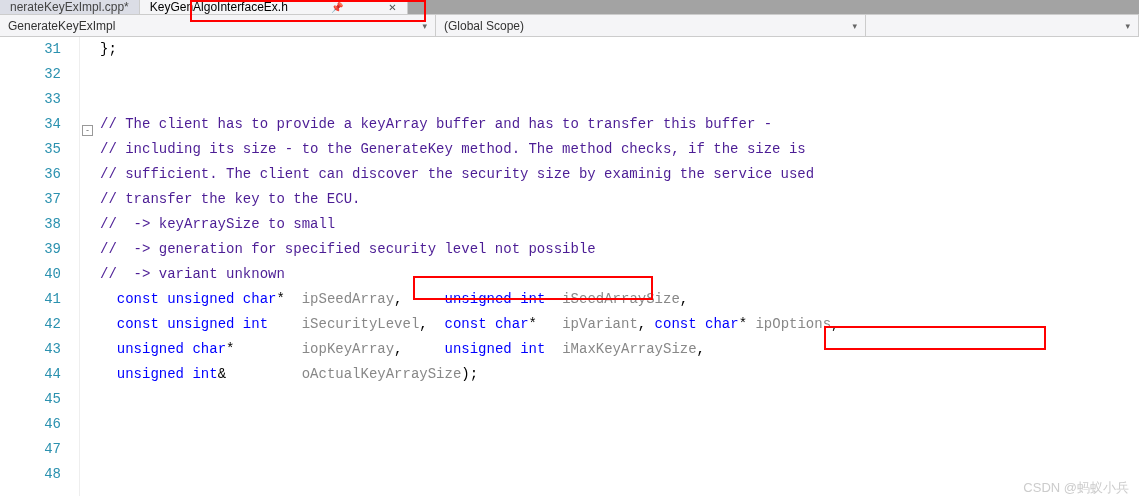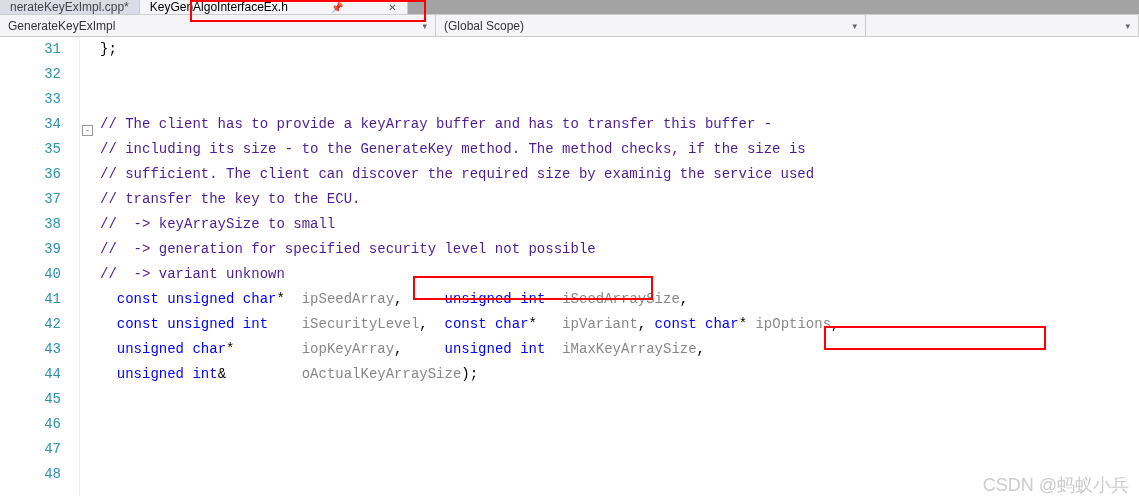--- a/index.html
+++ b/index.html
@@ -23,21 +23,21 @@
 .code { flex: 1; padding-left: 20px; position: relative; }
 .line { height: 25px; line-height: 25px; white-space: pre; }
 .c-comment { color: #4c1d95; }
 .c-keyword { color: #0000ff; }
 .c-macro { color: #6f008a; }
 .c-type { color: #2b91af; }
 .c-ident { color: #888; }
 .c-punct { color: #000; }
 .red-box-fn { position: absolute; left: 413px; top: 276px; width: 240px; height: 24px; border: 2px solid red; pointer-events: none; }
 .red-box-opt { position: absolute; left: 824px; top: 326px; width: 222px; height: 24px; border: 2px solid red; pointer-events: none; }
-.watermark { position: absolute; right: 10px; bottom: 6px; color: #ccc; font-size: 18px; }
+.watermark { position: absolute; right: 10px; bottom: 6px; color: #ccc; font-size: 13px; }
 </style>
 </head>
 <body>
 
 <div class="tabs">
   <div class="tab inactive">
     <span>nerateKeyExImpl.cpp*</span>
   </div>
   <div class="tab active">
     <span>KeyGenAlgoInterfaceEx.h</span>
@@ -82,21 +82,21 @@
       <div>46</div>
       <div>47</div>
       <div>48</div>
     </div>
   <div class="code" id="code">
       <div class="line"><span class="c-punct">};</span></div>
       <div class="line"></div>
       <div class="line"></div>
       <div class="line"><span class="c-comment">// The client has to provide a keyArray buffer and has to transfer this buffer -</span></div>
       <div class="line"><span class="c-comment">// including its size - to the GenerateKey method. The method checks, if the size is</span></div>
-      <div class="line"><span class="c-comment">// sufficient. The client can discover the required size by examinig the service used</span></div>
+      <div class="line"><span class="c-comment">// sufficient. The client can discover the security size by examinig the service used</span></div>
       <div class="line"><span class="c-comment">// transfer the key to the ECU.</span></div>
       <div class="line"><span class="c-comment">//  -&gt; keyArraySize to small</span></div>
       <div class="line"><span class="c-comment">//  -&gt; generation for specified security level not possible</span></div>
       <div class="line"><span class="c-comment">//  -&gt; variant unknown</span></div>
       <div class="line"><span>  </span><span class="c-keyword">const</span><span> </span><span class="c-keyword">unsigned</span><span> </span><span class="c-keyword">char</span><span class="c-punct">*  </span><span class="c-ident">ipSeedArray</span><span class="c-punct">,     </span><span class="c-keyword">unsigned</span><span> </span><span class="c-keyword">int</span><span>  </span><span class="c-ident">iSeedArraySize</span><span class="c-punct">,</span></div>
       <div class="line"><span>  </span><span class="c-keyword">const</span><span> </span><span class="c-keyword">unsigned</span><span> </span><span class="c-keyword">int</span><span>    </span><span class="c-ident">iSecurityLevel</span><span class="c-punct">,  </span><span class="c-keyword">const</span><span> </span><span class="c-keyword">char</span><span class="c-punct">*   </span><span class="c-ident">ipVariant</span><span class="c-punct">, </span><span class="c-keyword">const</span><span> </span><span class="c-keyword">char</span><span class="c-punct">* </span><span class="c-ident">ipOptions</span><span class="c-punct">,</span></div>
       <div class="line"><span>  </span><span class="c-keyword">unsigned</span><span> </span><span class="c-keyword">char</span><span class="c-punct">*        </span><span class="c-ident">iopKeyArray</span><span class="c-punct">,     </span><span class="c-keyword">unsigned</span><span> </span><span class="c-keyword">int</span><span>  </span><span class="c-ident">iMaxKeyArraySize</span><span class="c-punct">,</span></div>
       <div class="line"><span>  </span><span class="c-keyword">unsigned</span><span> </span><span class="c-keyword">int</span><span class="c-punct">&amp;         </span><span class="c-ident">oActualKeyArraySize</span><span class="c-punct">);</span></div>
       <div class="line"></div>
       <div class="line"></div>

